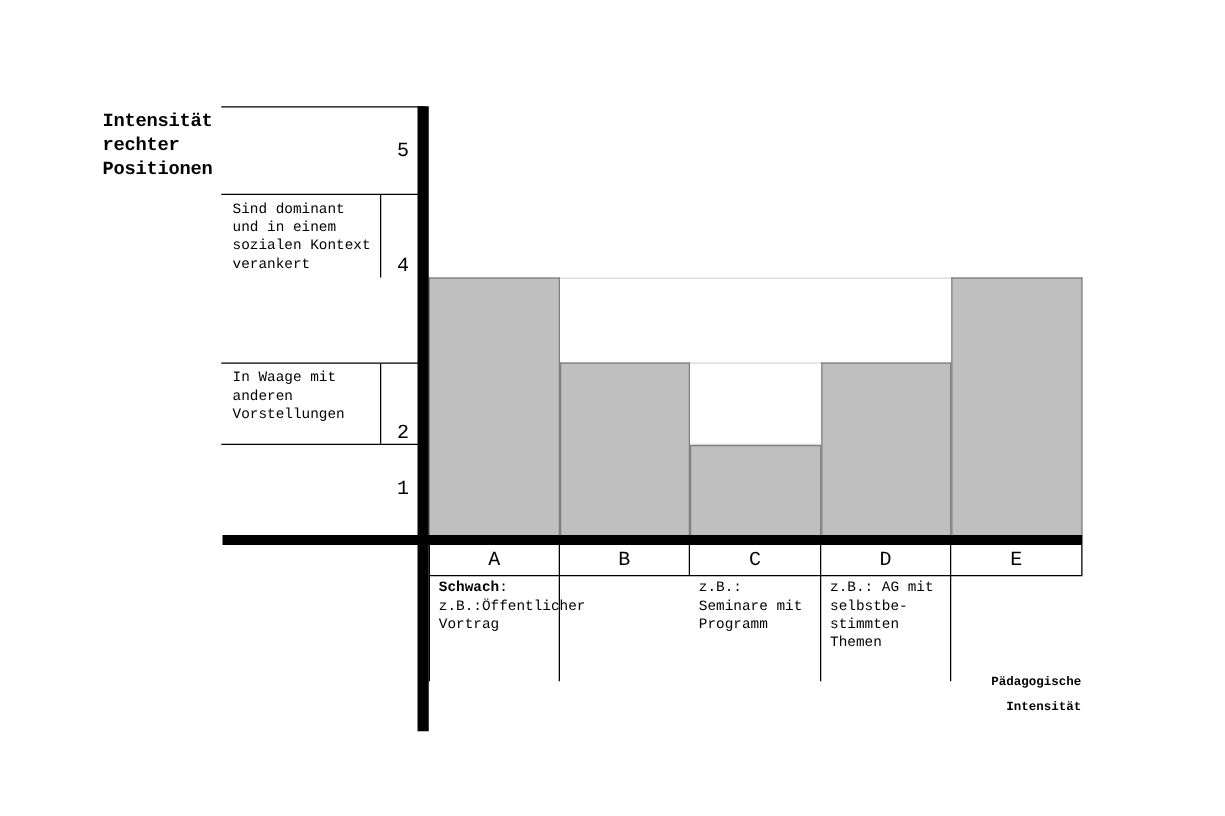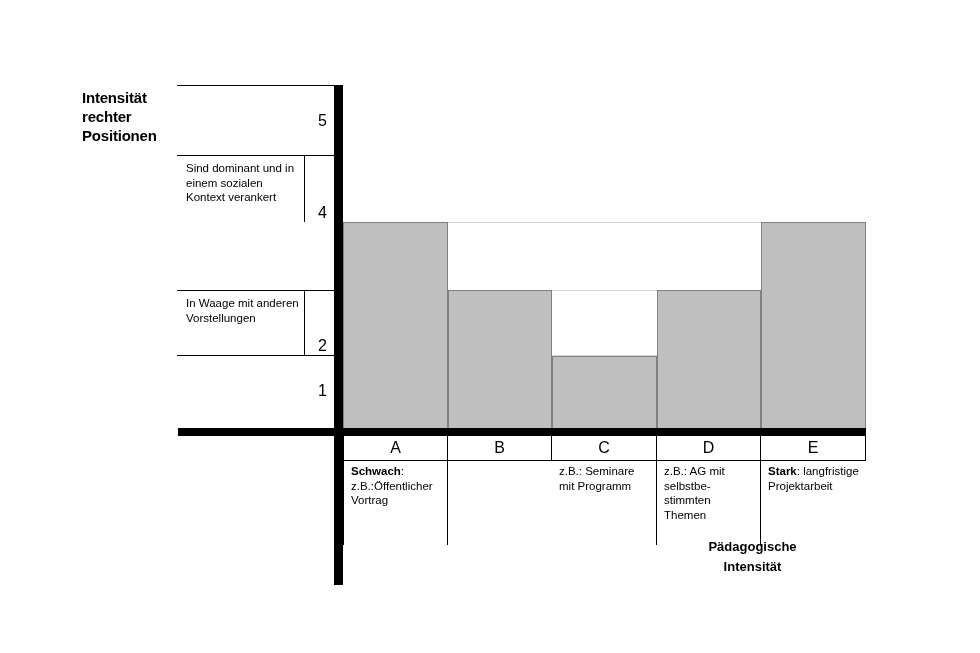--- a/index.html
+++ b/index.html
@@ -2,21 +2,21 @@
 <html><head>
 <meta charset="utf-8">
 <style>
   html,body{margin:0;padding:0;}
   body{
     width:980px;height:653px;background:#ffffff;
     font-family:"Liberation Sans", sans-serif;
     color:#000;
     overflow:hidden;
   }
-  #stage{position:relative;width:980px;height:653px;}
+  #stage{position:relative;width:980px;height:653px;font-family:Liberation Mono, monospace;}
 
   
   .ytitle{
     position:absolute;left:82px;top:88px;width:95px;
     font-size:15px;font-weight:bold;line-height:19px;
     letter-spacing:-0.2px;
   }
   .ytitle div{white-space:nowrap;}
 
   
@@ -95,22 +95,22 @@
     padding:4px 5px 0 7px;
     font-size:11.5px;line-height:14.5px;
     border-right:1px solid #000;
   }
   .capcell.firstcell{border-left:1px solid #000;}
   .capcell.last{border-right:none;}
 
   
   .xtitle{
     position:absolute;left:640px;top:537px;width:225px;
-    text-align:center;
-    font-size:13px;font-weight:bold;line-height:20px;
+    text-align:right;
+    font-size:10px;font-weight:bold;line-height:20px;
   }
   .xtitle div{white-space:nowrap;}
 </style>
 </head>
 <body>
 
 <div id="stage">
 
   <div class="ytitle">
     <div>Intensität</div>
@@ -171,23 +171,20 @@
   <div class="caprow">
     <div class="capcell firstcell" style="left:0px;width:105px;">
       <b>Schwach</b><span>: </span><span>z.B.:Öffentlicher Vortrag</span>
     </div>
     <div class="capcell" style="left:209px;width:105px;">
       <b></b><span></span><span>z.B.: Seminare mit Programm</span>
     </div>
     <div class="capcell" style="left:314px;width:104px;">
       <b></b><span></span><span>z.B.: AG mit selbstbe-stimmten Themen</span>
     </div>
-    <div class="capcell last" style="left:418px;width:105px;">
-      <b>Stark</b><span>: </span><span>langfristige Projektarbeit</span>
-    </div>
   </div>
 
   <div class="xtitle">
     <div>Pädagogische</div>
     <div>Intensität</div>
   </div>
 
 </div>
 
 </body></html>

